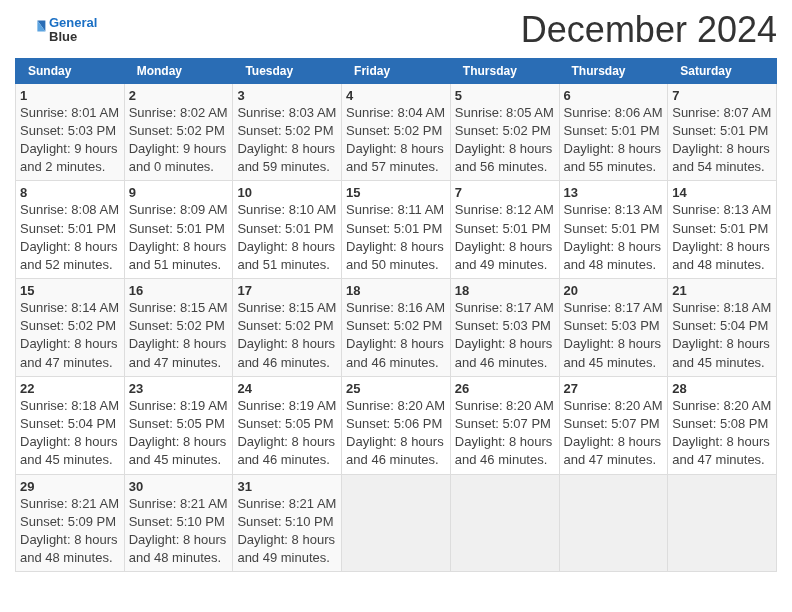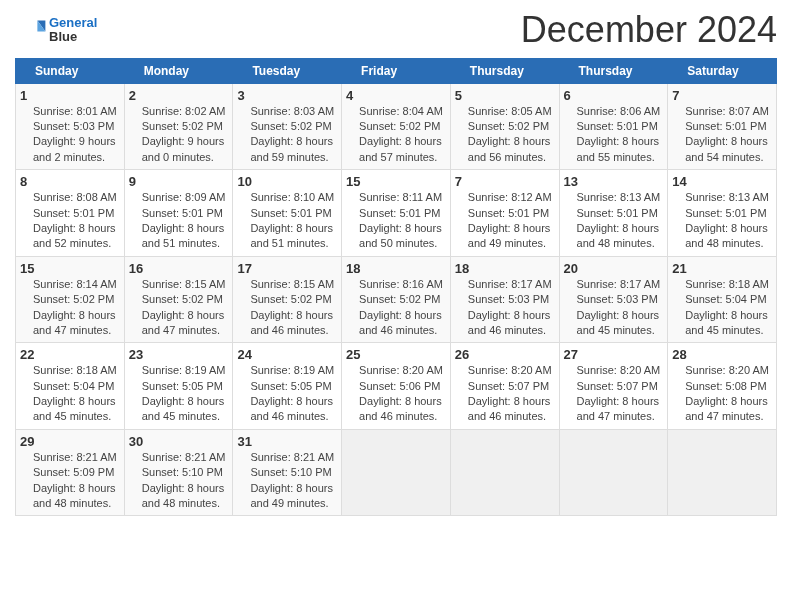--- a/index.html
+++ b/index.html
@@ -55,21 +55,21 @@
     table {
       width: 100%;
       border-collapse: collapse;
       table-layout: fixed;
     }
     thead tr th {
       background-color: #2a6db5;
       color: #fff;
       font-size: 12px;
       font-weight: bold;
-      padding: 5px 19px;
+      padding: 5px 12px;
       text-align: left;
       border: 1px solid #2a6db5;
     }
     tbody tr td {
       vertical-align: top;
       padding: 4px 4px;
       font-size: 9.5px;
       color: #333;
       border: 1px solid #ddd;
       height: 78px;
@@ -78,24 +78,23 @@
     tbody tr:nth-child(odd) td {
       background: #f9f9f9;
     }
     .day-num {
       font-size: 13px;
       font-weight: bold;
       display: block;
       margin-bottom: 1px;
     }
     .day-info {
-      font-size: 11px;
+      font-size: 13px;
       color: #444;
       line-height: 1.4;
-      margin-left: 13px;
     }
     .empty-cell {
       background: #f0f0f0 !important;
     }
   </style>
 </head>
 <body>
 
 <div class="container">
   <div class="header-row">

